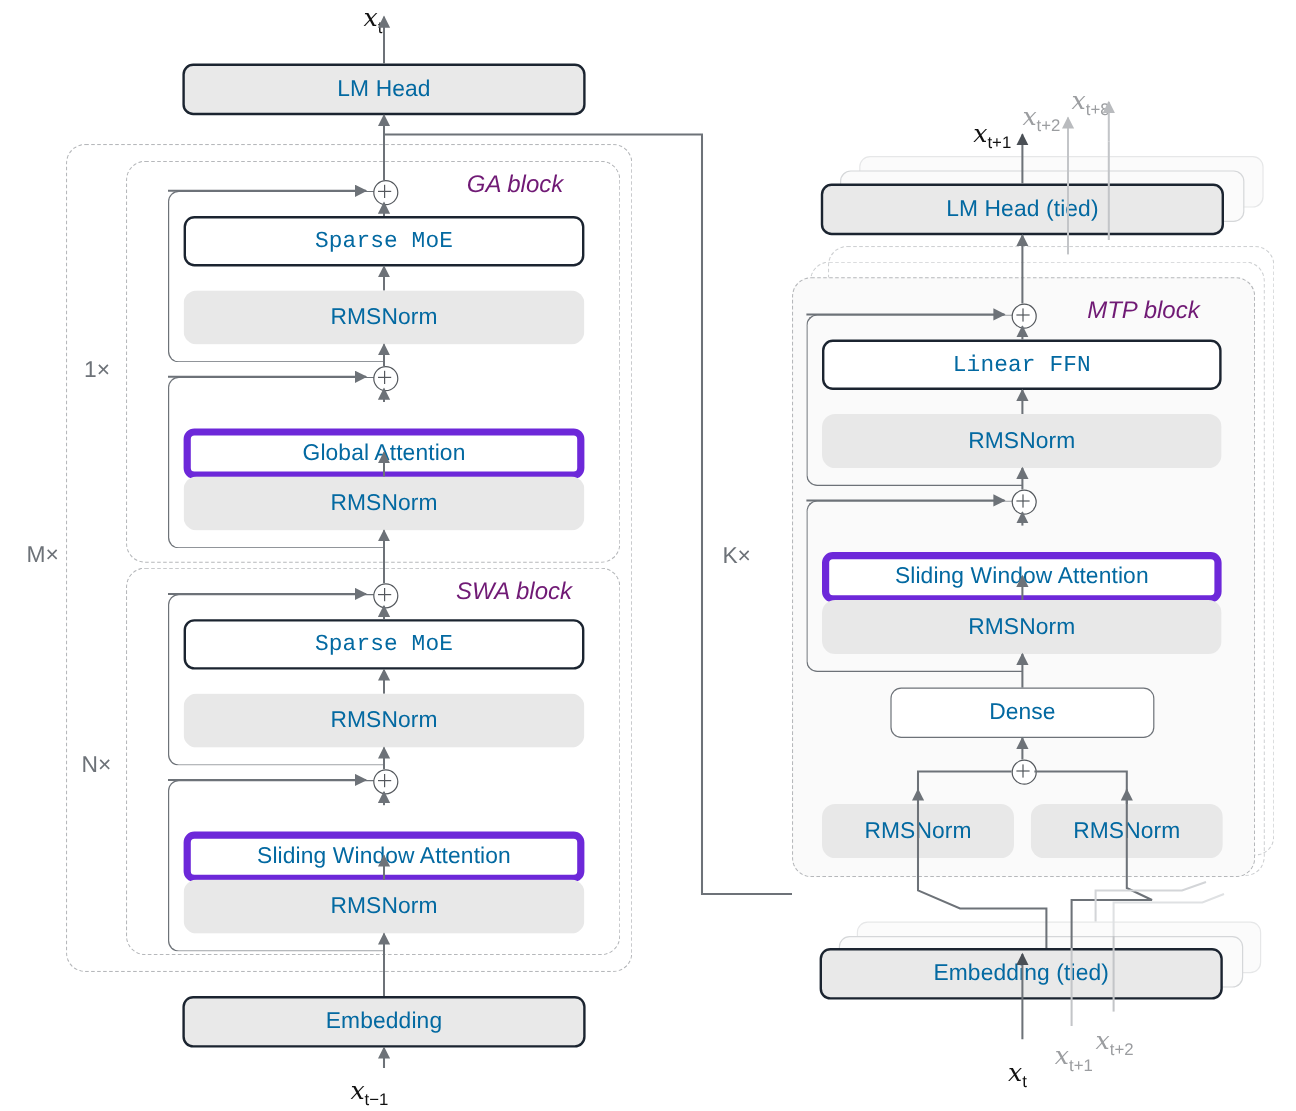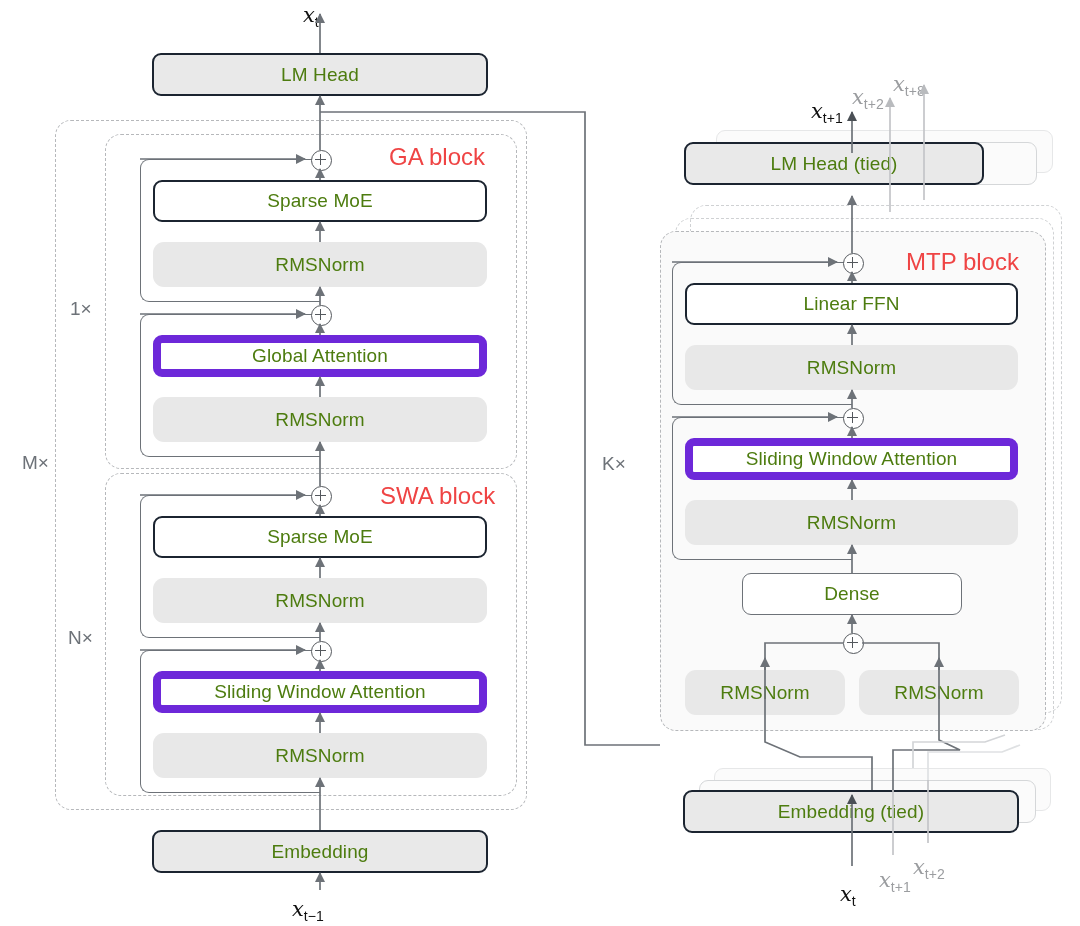--- a/index.html
+++ b/index.html
@@ -1,40 +1,40 @@
 <!DOCTYPE html>
 <html><head>
 <meta charset="utf-8">
 <style>
   html,body{margin:0;padding:0;background:#ffffff;}
   body{width:1080px;height:926px;font-family:"Liberation Sans",sans-serif;overflow:hidden;}
   #stage{position:relative;width:1080px;height:926px;background:#fff;}
   svg#wires{position:absolute;left:0;top:0;width:1080px;height:926px;pointer-events:none;}
 
   .box{position:absolute;box-sizing:border-box;display:flex;align-items:center;justify-content:center;
-       border-radius:9px;font-size:19px;color:#4d7c0f;letter-spacing:.1px;white-space:nowrap;}
+       border-radius:9px;font-size:19px;color:#0369a1;letter-spacing:.1px;white-space:nowrap;}
   .b-dark{background:#e9e9e9;border:2px solid #1b2430;}
-  .b-white{background:#ffffff;border:2px solid #1b2430;}
+  .b-white{background:#ffffff;border:2px solid #1b2430;font-family:Liberation Mono, monospace;}
   .b-norm{background:#e8e8e8;border:1px solid transparent;border-radius:11px;}
-  .b-orange{background:#ffffff;border:8px solid #6d28d9;}
+  .b-orange{background:#ffffff;border:6px solid #6d28d9;margin-top:22px;}
   .b-thin{background:#ffffff;border:1.6px solid #6d7278;}
 
   .ghost{position:absolute;box-sizing:border-box;border-radius:9px;background:#fbfbfb;}
   .ghost1{border:1.6px solid #d5d7d9;}
   .ghost2{border:1.6px solid #e6e7e8;}
 
   .dash{position:absolute;box-sizing:border-box;border:1.7px dashed #b6b8bb;border-radius:16px;background:transparent;}
   .dash-fill{background:#fafafa;}
   .dash-ghost{border-color:#cfd1d3;}
 
   .res{position:absolute;box-sizing:border-box;border:1.6px solid #6d7278;border-right:none;
        border-radius:9px 0 0 9px;background:transparent;}
 
   .lab{position:absolute;white-space:nowrap;}
-  .lab-orange{color:#ef4444;font-size:24px;}
+  .lab-orange{color:#701a75;font-size:20px;font-style:italic;}
   .lab-gray{color:#6d7278;font-size:19px;}
   .mathv{position:absolute;white-space:nowrap;color:#111;font-family:"DejaVu Serif",serif;
         font-style:italic;font-size:21px;}
   .mathv sub{font-style:normal;font-family:"Liberation Sans",sans-serif;font-size:14px;}
   .mathv.faded{color:#9b9da0;}
   .plus{position:absolute;width:19px;height:19px;border:1.6px solid #54585d;border-radius:50%;
         background:#fff;}
   .plus::before,.plus::after{content:"";position:absolute;background:#54585d;}
   .plus::before{left:3px;top:7.6px;width:11px;height:1.6px;}
   .plus::after{top:3px;left:7.6px;height:11px;width:1.6px;}
@@ -69,21 +69,21 @@
 
   <div class="box b-white" style="left:153px;top:516px;width:334px;height:42px;">Sparse MoE</div>
   <div class="box b-norm" style="left:153px;top:578px;width:334px;height:45px;">RMSNorm</div>
   <div class="box b-orange" style="left:153px;top:671px;width:334px;height:42px;">Sliding Window Attention</div>
   <div class="box b-norm" style="left:153px;top:733px;width:334px;height:45px;">RMSNorm</div>
 
   <div class="box b-dark" style="left:152px;top:830px;width:336px;height:43px;">Embedding</div>
 
   <div class="ghost ghost2" style="left:716px;top:130px;width:337px;height:43px;"></div>
   <div class="ghost ghost1" style="left:700px;top:142px;width:337px;height:43px;"></div>
-  <div class="box b-dark" style="left:684px;top:142px;width:300px;height:43px;">LM Head (tied)</div>
+  <div class="box b-dark" style="left:684px;top:153px;width:336px;height:43px;">LM Head (tied)</div>
 
   <div class="box b-white" style="left:685px;top:283px;width:333px;height:42px;">Linear FFN</div>
   <div class="box b-norm" style="left:685px;top:345px;width:333px;height:45px;">RMSNorm</div>
   <div class="box b-orange" style="left:685px;top:438px;width:333px;height:42px;">Sliding Window Attention</div>
   <div class="box b-norm" style="left:685px;top:500px;width:333px;height:45px;">RMSNorm</div>
   <div class="box b-thin" style="left:742px;top:573px;width:220px;height:42px;">Dense</div>
 
   <div class="box b-norm" style="left:685px;top:670px;width:160px;height:45px;">RMSNorm</div>
   <div class="box b-norm" style="left:859px;top:670px;width:160px;height:45px;">RMSNorm</div>
 

